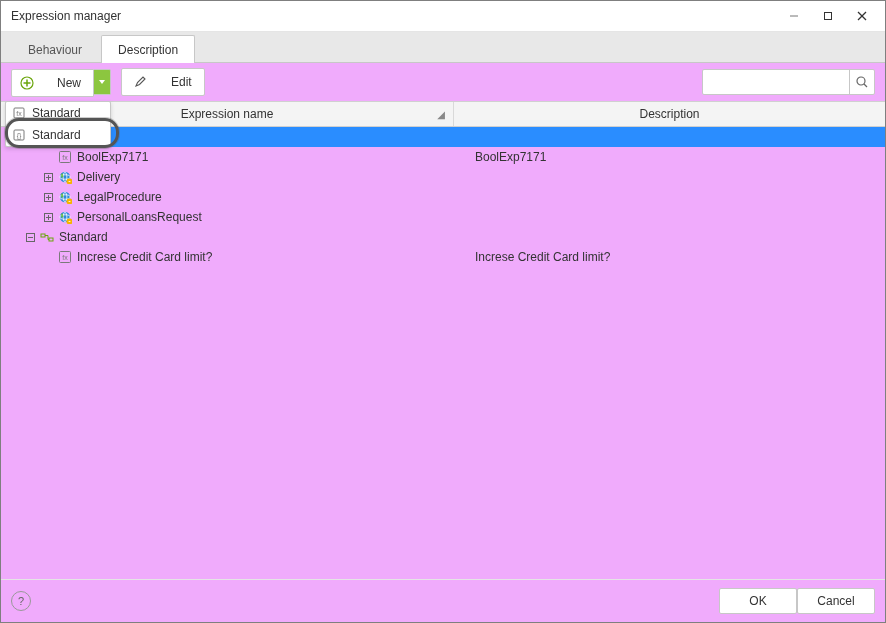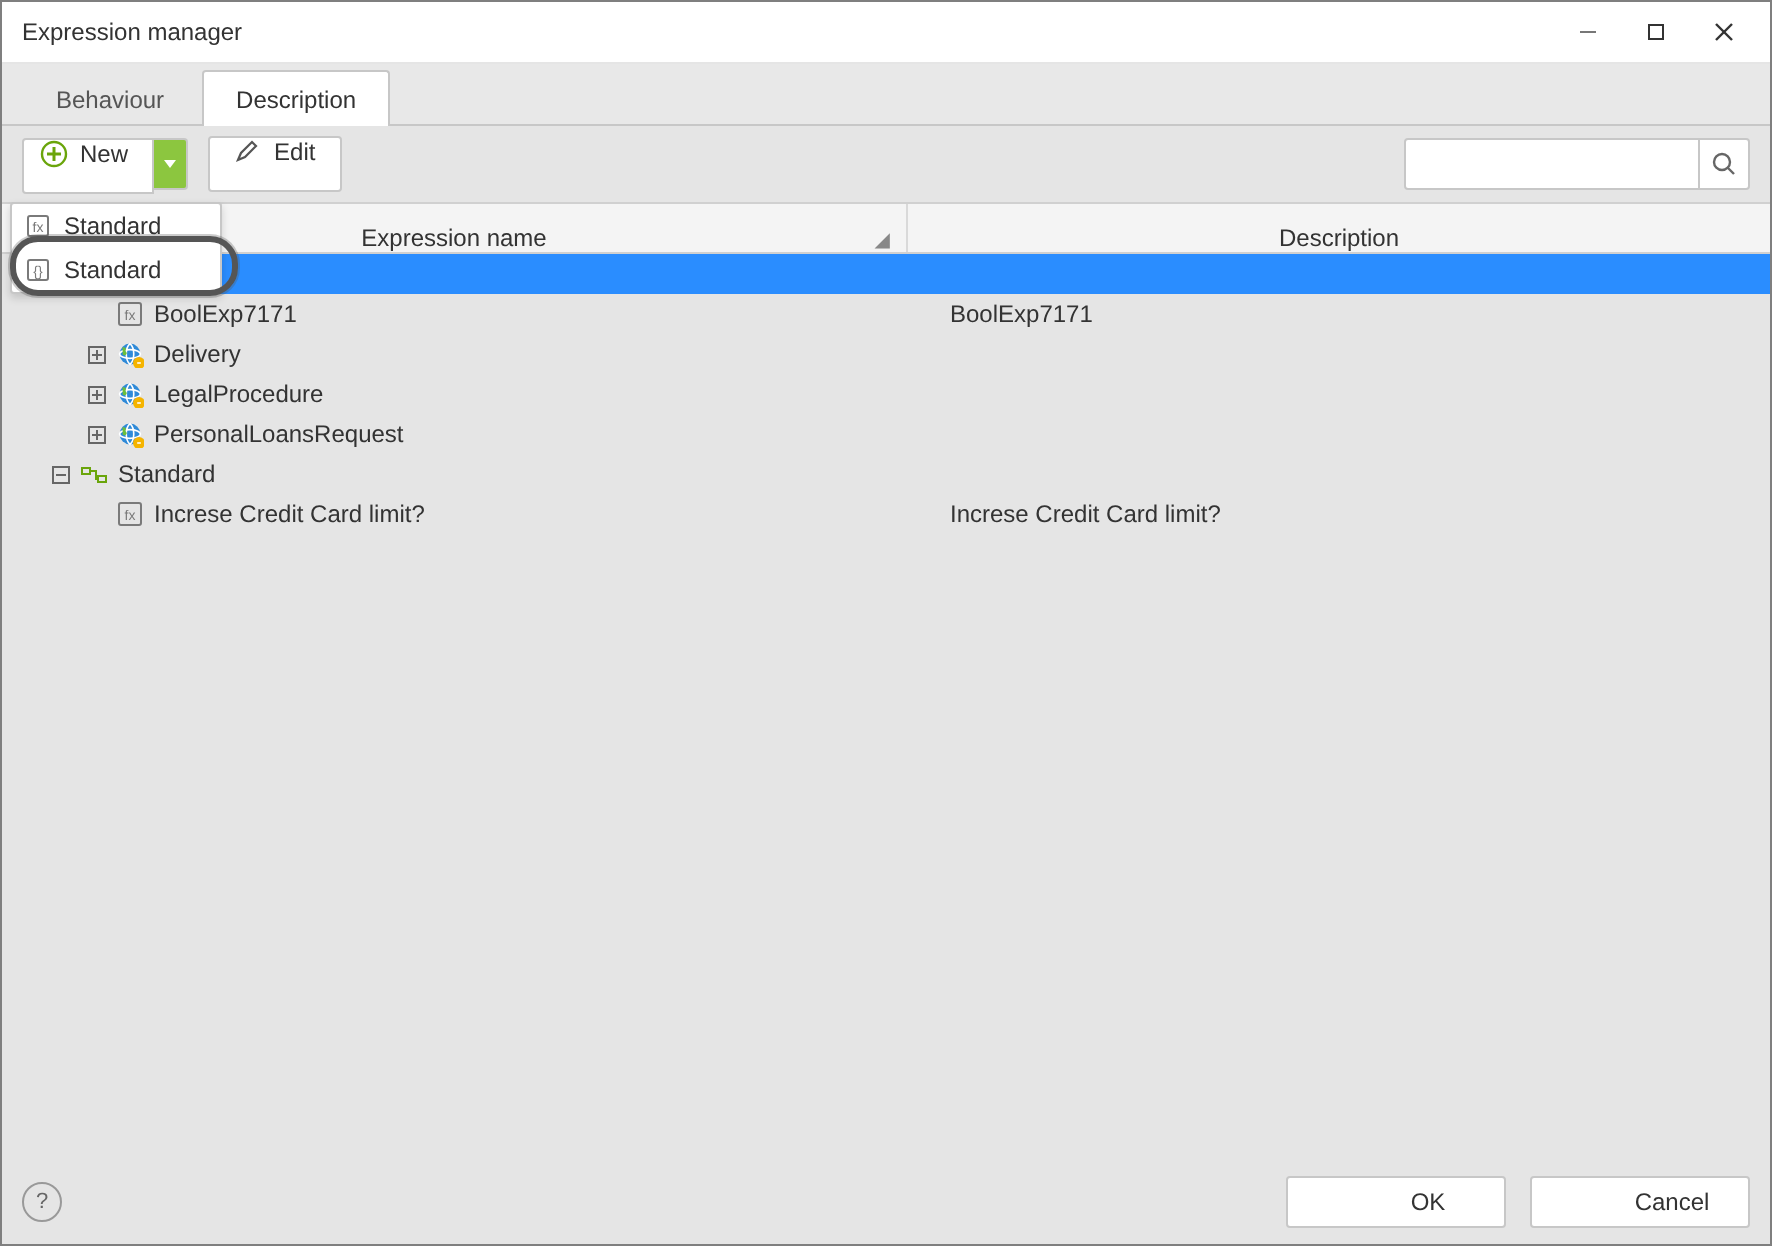--- a/index.html
+++ b/index.html
@@ -14,21 +14,21 @@
     box-sizing: border-box;
   }
   .window {
     width: 886px;
     height: 623px;
     border: 1px solid #7f7f7f;
     box-sizing: border-box;
     display: flex;
     flex-direction: column;
     position: relative;
-    background: #e5e5e5;
+    background: #f0abfc;
   }
   
   .titlebar {
     height: 30px;
     display: flex;
     align-items: center;
     padding: 0 6px 0 10px;
     border-bottom: 1px solid #e5e5e5;
     background: #fff;
   }
@@ -85,23 +85,23 @@
     padding: 0 10px;
     gap: 10px;
     position: relative;
   }
   .btn {
     height: 26px;
     border: 1px solid #c7c7c7;
     border-radius: 2px;
     background: #fff;
     display: flex;
-    align-items: flex-start;
+    align-items: center;
     padding: 0 12px;
-    gap: 6px;
+    gap: 23px;
     font-size: 12px;
     color: #333;
     cursor: pointer;
   }
   .split-btn {
     display: flex;
     height: 26px;
   }
   .split-btn .btn {
     border-top-right-radius: 0;
@@ -195,21 +195,21 @@
     height: 24px;
     background: #f4f4f4;
     border-top: 1px solid #d0d0d0;
     border-bottom: 1px solid #d0d0d0;
     display: flex;
     font-size: 12px;
     color: #333;
   }
   .grid-header .col {
     display:flex;
-    align-items:flex-end;
+    align-items:center;
     justify-content:center;
     border-right: 1px solid #d9d9d9;
     position: relative;
   }
   .grid-header .col:last-child { border-right: none; }
   .grid-header .sort-ind {
     position: absolute;
     right: 8px;
     color: #888;
     font-size: 10px;
@@ -280,23 +280,22 @@
     margin-right:auto;
   }
   .footer .fbtn {
     width: 76px;
     height: 24px;
     border: 1px solid #c7c7c7;
     border-radius: 2px;
     background: #fff;
     display:flex; align-items:center; justify-content:center;
     font-size:12px; color:#333;
-    margin-left: 12px;
+    margin-left: 0;
     cursor:pointer;
-    padding-left:32px;
   }
 </style>
 </head>
 <body>
 
 <div class="window">
 
   <div class="titlebar">
     <div class="title">Expression manager</div>
     <div class="win-btn">

